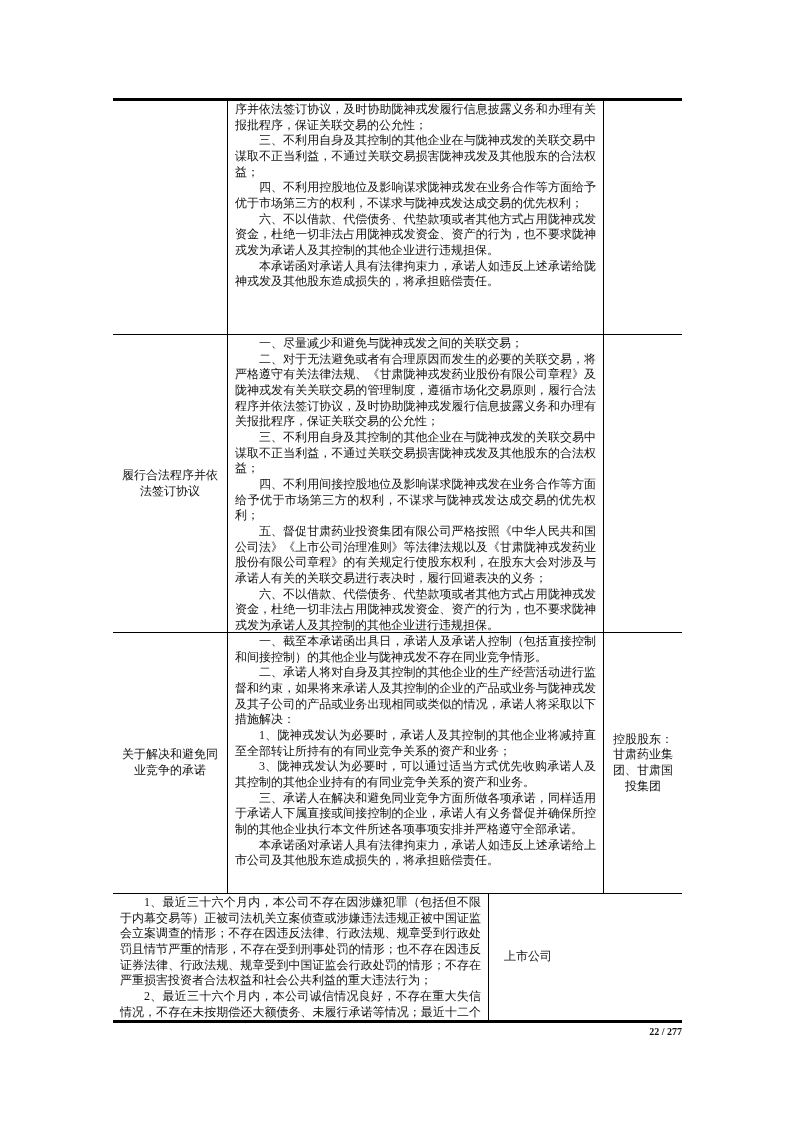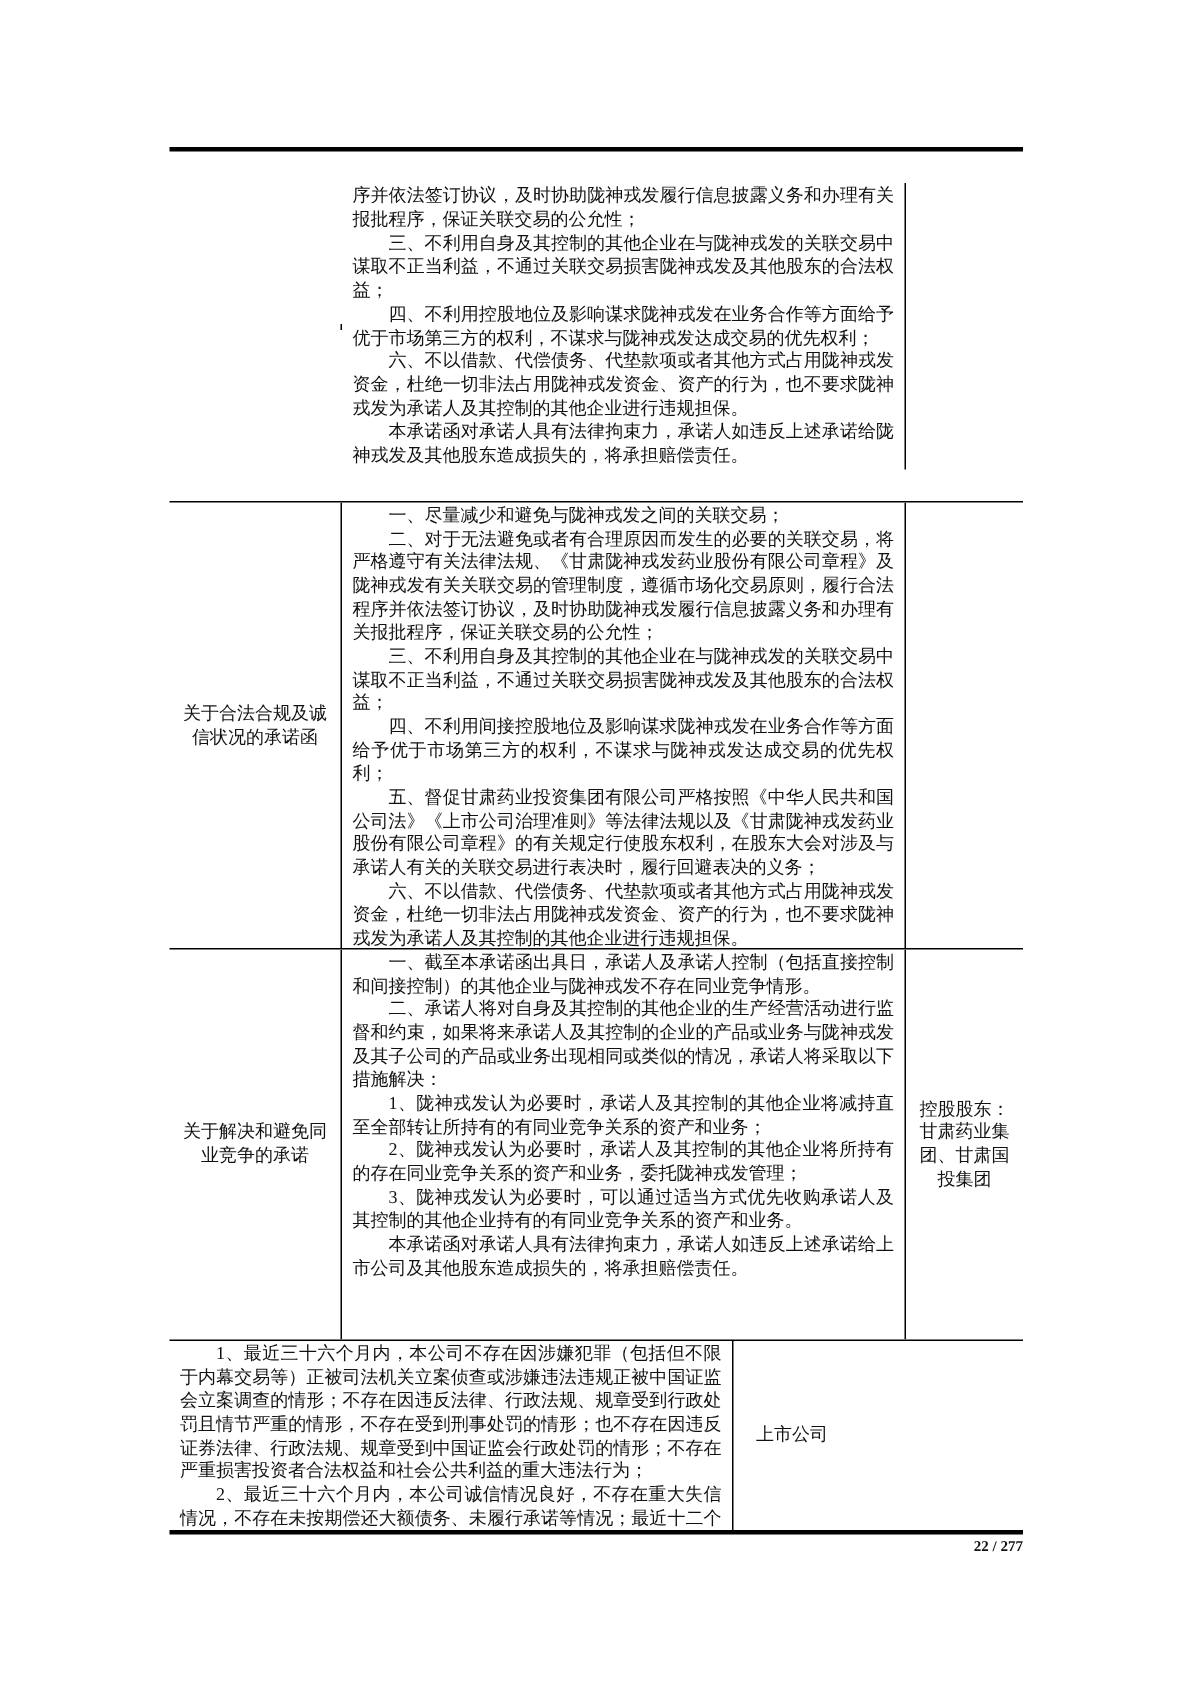--- a/index.html
+++ b/index.html
@@ -9,21 +9,21 @@
     font-family:"Liberation Serif","DejaVu Serif",serif;
     color:#111111;
   }
   .doc-table {
     position:absolute; left:113px; top:98px; width:569px;
     border-top:3px solid #000; border-bottom:3px solid #000;
     box-sizing:border-box; background:#fff;
   }
   .t-row { display:flex; border-bottom:1px solid #000; box-sizing:border-box; overflow:hidden; }
   .t-row:last-child { border-bottom:none; }
-  .t-row.r0 { height:234px;align-items:center; }
+  .t-row.r0 { height:234px; }
   .t-row.r1 { height:298px; }
   .t-row.r2 { height:261px; }
   .t-row.r3 { height:126px; }
   .cell { box-sizing:border-box; font-size:12px; line-height:15.67px; overflow:hidden; }
   .cell-label {
     width:115px; border-right:1px solid #000;
     display:flex; align-items:center; justify-content:center;
     text-align:center; padding:2px 8px;
   }
   .cell-body {
@@ -59,43 +59,43 @@
       <p>六、不以借款、代偿债务、代垫款项或者其他方式占用陇神戎发资金，杜绝一切非法占用陇神戎发资金、资产的行为，也不要求陇神戎发为承诺人及其控制的其他企业进行违规担保。</p>
       <p>本承诺函对承诺人具有法律拘束力，承诺人如违反上述承诺给陇神戎发及其他股东造成损失的，将承担赔偿责任。</p>
     </div>
     <div class="cell cell-party">
       <span></span>
     </div>
   </div>
 
   <div class="t-row r1">
     <div class="cell cell-label">
-      <span>关于合法合规及诚信状况的承诺函</span>
+      <span>履行合法程序并依法签订协议</span>
     </div>
     <div class="cell cell-body">
       <p>一、尽量减少和避免与陇神戎发之间的关联交易；</p>
       <p>二、对于无法避免或者有合理原因而发生的必要的关联交易，将严格遵守有关法律法规、《甘肃陇神戎发药业股份有限公司章程》及陇神戎发有关关联交易的管理制度，遵循市场化交易原则，履行合法程序并依法签订协议，及时协助陇神戎发履行信息披露义务和办理有关报批程序，保证关联交易的公允性；</p>
       <p>三、不利用自身及其控制的其他企业在与陇神戎发的关联交易中谋取不正当利益，不通过关联交易损害陇神戎发及其他股东的合法权益；</p>
       <p>四、不利用间接控股地位及影响谋求陇神戎发在业务合作等方面给予优于市场第三方的权利，不谋求与陇神戎发达成交易的优先权利；</p>
       <p>五、督促甘肃药业投资集团有限公司严格按照《中华人民共和国公司法》《上市公司治理准则》等法律法规以及《甘肃陇神戎发药业股份有限公司章程》的有关规定行使股东权利，在股东大会对涉及与承诺人有关的关联交易进行表决时，履行回避表决的义务；</p>
       <p>六、不以借款、代偿债务、代垫款项或者其他方式占用陇神戎发资金，杜绝一切非法占用陇神戎发资金、资产的行为，也不要求陇神戎发为承诺人及其控制的其他企业进行违规担保。</p>
 
     </div>
   </div>
 
   <div class="t-row r2">
     <div class="cell cell-label">
       <span>关于解决和避免同业竞争的承诺</span>
     </div>
     <div class="cell cell-body">
       <p>一、截至本承诺函出具日，承诺人及承诺人控制（包括直接控制和间接控制）的其他企业与陇神戎发不存在同业竞争情形。</p>
       <p>二、承诺人将对自身及其控制的其他企业的生产经营活动进行监督和约束，如果将来承诺人及其控制的企业的产品或业务与陇神戎发及其子公司的产品或业务出现相同或类似的情况，承诺人将采取以下措施解决：</p>
       <p>1、陇神戎发认为必要时，承诺人及其控制的其他企业将减持直至全部转让所持有的有同业竞争关系的资产和业务；</p>
-      <p>2、陇神戎发认为必要时，承诺人及其控制的其他企业将所持有的存在同业竞争关系的资产和业务，委托陇神戎发管理；</p>
       <p>3、陇神戎发认为必要时，可以通过适当方式优先收购承诺人及其控制的其他企业持有的有同业竞争关系的资产和业务。</p>
+      <p>三、承诺人在解决和避免同业竞争方面所做各项承诺，同样适用于承诺人下属直接或间接控制的企业，承诺人有义务督促并确保所控制的其他企业执行本文件所述各项事项安排并严格遵守全部承诺。</p>
       <p>本承诺函对承诺人具有法律拘束力，承诺人如违反上述承诺给上市公司及其他股东造成损失的，将承担赔偿责任。</p>
     </div>
     <div class="cell cell-party">
       <span>控股股东：甘肃药业集团、甘肃国投集团</span>
     </div>
   </div>
 
   <div class="t-row r3">
     <div class="cell cell-body">
       <p>1、最近三十六个月内，本公司不存在因涉嫌犯罪（包括但不限于内幕交易等）正被司法机关立案侦查或涉嫌违法违规正被中国证监会立案调查的情形；不存在因违反法律、行政法规、规章受到行政处罚且情节严重的情形，不存在受到刑事处罚的情形；也不存在因违反证券法律、行政法规、规章受到中国证监会行政处罚的情形；不存在严重损害投资者合法权益和社会公共利益的重大违法行为；</p>

